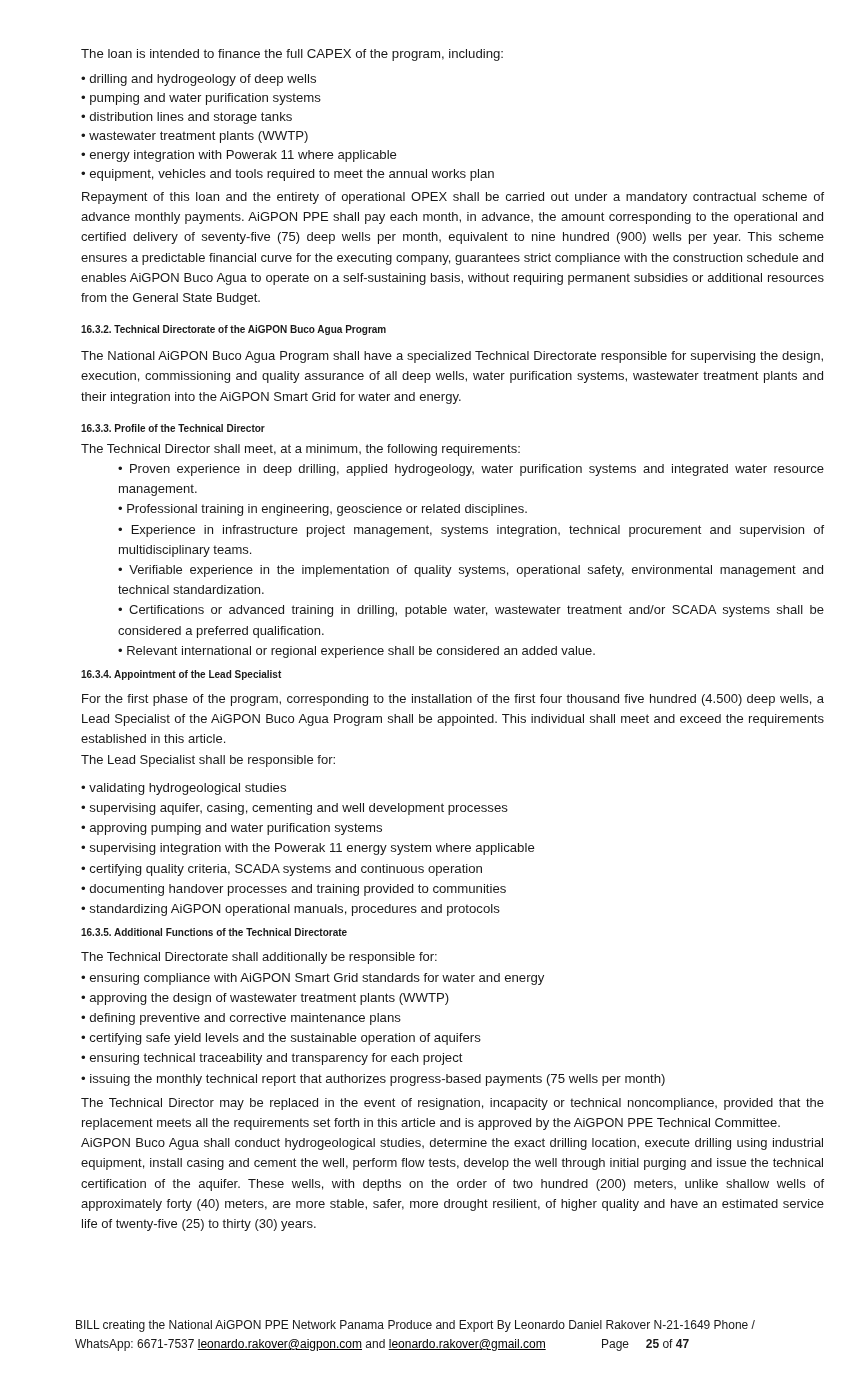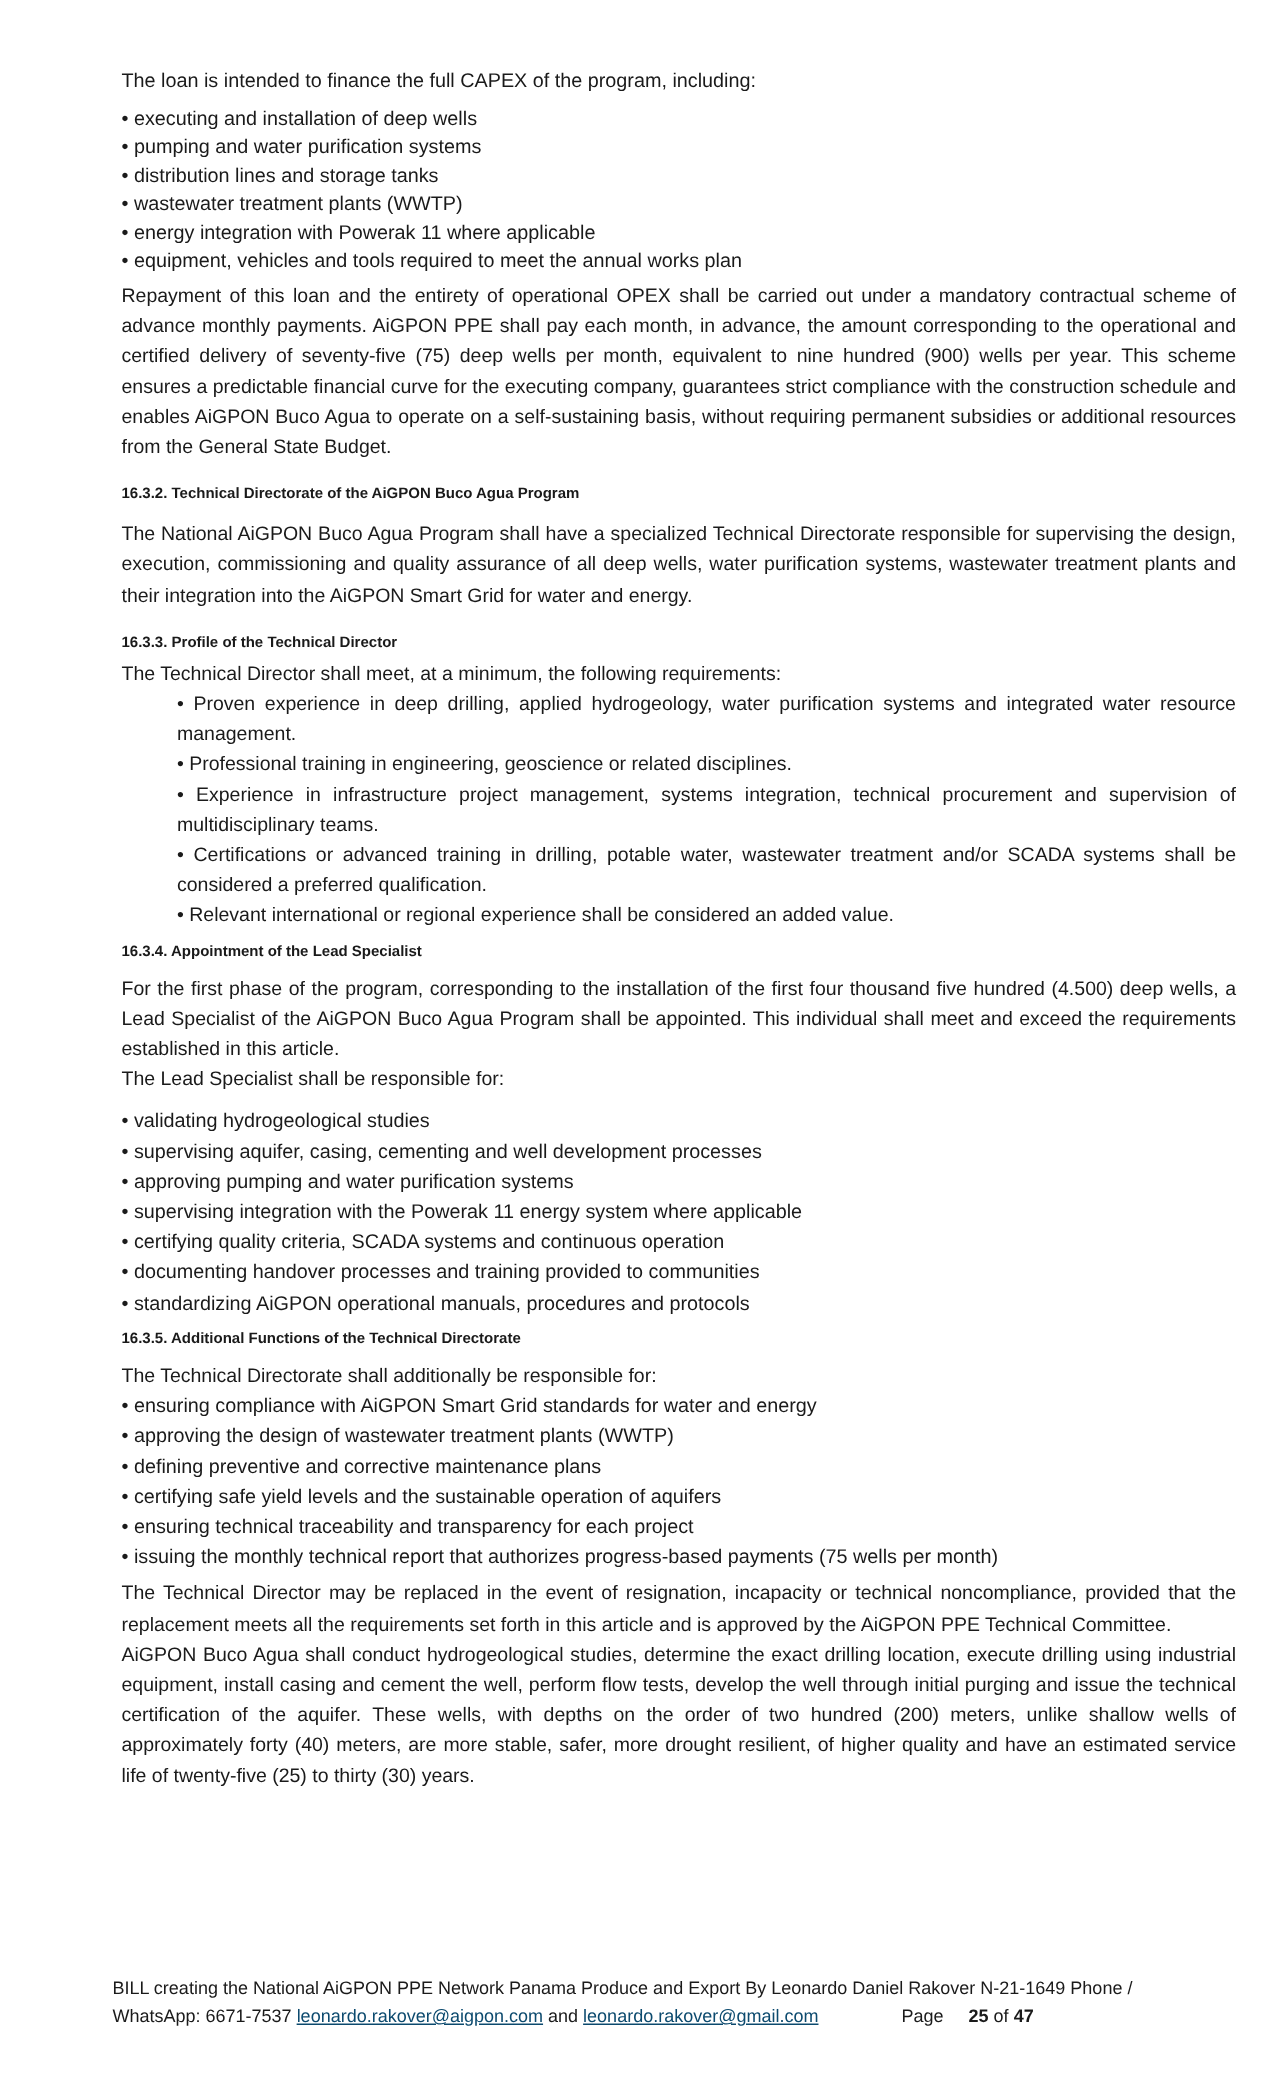--- a/index.html
+++ b/index.html
@@ -9,33 +9,33 @@
   .p { font-size: 13px; line-height: 20.2px; margin: 0; text-align: justify; }
   .line { font-size: 13.2px; line-height: 19px; margin: 0; white-space: nowrap; }
   .h { font-size: 10px; line-height: 20px; font-weight: bold; margin: 0; }
   .ul { margin: 0; padding: 0; list-style: none; }
   .ul li { font-size: 13.2px; line-height: 20.2px; }
   .ul li::before { content: "\2022\00a0"; }
   .indent { padding-left: 37px; }
   .indent .p { text-align: justify; }
   .gap4 { height: 4px; } .gap6 { height: 6px; } .gap8 { height: 8px; } .gap12 { height: 12px; }
   .footer { position: absolute; left: 75px; top: 1316px; width: 760px; font-size: 12px; line-height: 19px; color: #1a1a1a; }
-  .footer a { color: #0c4a6e; text-decoration: underline; }
+  .footer a { color: #000000; text-decoration: underline; }
   .footer .pg { display: inline-block; margin-left: 52px; }
   .footer b { font-weight: bold; text-align: right; }
 </style>
 </head>
 <body>
 
 <div class="page">
 
   <p class="line">The loan is intended to finance the full CAPEX of the program, including:</p>
   <div class="gap6"></div>
   <ul class="ul">
-    <li style="line-height:19px">executing and installation of deep wells</li>
+    <li style="line-height:19px">drilling and hydrogeology of deep wells</li>
     <li style="line-height:19px">pumping and water purification systems</li>
     <li style="line-height:19px">distribution lines and storage tanks</li>
     <li style="line-height:19px">wastewater treatment plants (WWTP)</li>
     <li style="line-height:19px">energy integration with Powerak 11 where applicable</li>
     <li style="line-height:19px">equipment, vehicles and tools required to meet the annual works plan</li>
   </ul>
   <div class="gap4"></div>
   <p class="p">Repayment of this loan and the entirety of operational OPEX shall be carried out under a mandatory contractual scheme of advance monthly payments. AiGPON PPE shall pay each month, in advance, the amount corresponding to the operational and certified delivery of seventy-five (75) deep wells per month, equivalent to nine hundred (900) wells per year. This scheme ensures a predictable financial curve for the executing company, guarantees strict compliance with the construction schedule and enables AiGPON Buco Agua to operate on a self-sustaining basis, without requiring permanent subsidies or additional resources from the General State Budget.</p>
 
   <div class="gap12"></div>
@@ -43,20 +43,21 @@
   <div class="gap6"></div>
   <p class="p">The National AiGPON Buco Agua Program shall have a specialized Technical Directorate responsible for supervising the design, execution, commissioning and quality assurance of all deep wells, water purification systems, wastewater treatment plants and their integration into the AiGPON Smart Grid for water and energy.</p>
 
   <div class="gap12"></div>
   <p class="h">16.3.3. Profile of the Technical Director</p>
   <p class="p">The Technical Director shall meet, at a minimum, the following requirements:</p>
   <div class="indent">
     <p class="p">• <span>Proven experience in deep drilling, applied hydrogeology, water purification systems and integrated water resource management.</span></p>
     <p class="p">• <span>Professional training in engineering, geoscience or related disciplines.</span></p>
     <p class="p">• <span>Experience in infrastructure project management, systems integration, technical procurement and supervision of multidisciplinary teams.</span></p>
+    <p class="p">• <span>Verifiable experience in the implementation of quality systems, operational safety, environmental management and technical standardization.</span></p>
     <p class="p">• <span>Certifications or advanced training in drilling, potable water, wastewater treatment and/or SCADA systems shall be considered a preferred qualification.</span></p>
     <p class="p">• <span>Relevant international or regional experience shall be considered an added value.</span></p>
   </div>
 
   <div class="gap4"></div>
   <p class="h">16.3.4. Appointment of the Lead Specialist</p>
   <div class="gap4"></div>
   <p class="p">For the first phase of the program, corresponding to the installation of the first four thousand five hundred (4.500) deep wells, a Lead Specialist of the AiGPON Buco Agua Program shall be appointed. This individual shall meet and exceed the requirements established in this article.</p>
   <p class="p">The Lead Specialist shall be responsible for:</p>
   <div class="gap8"></div>

